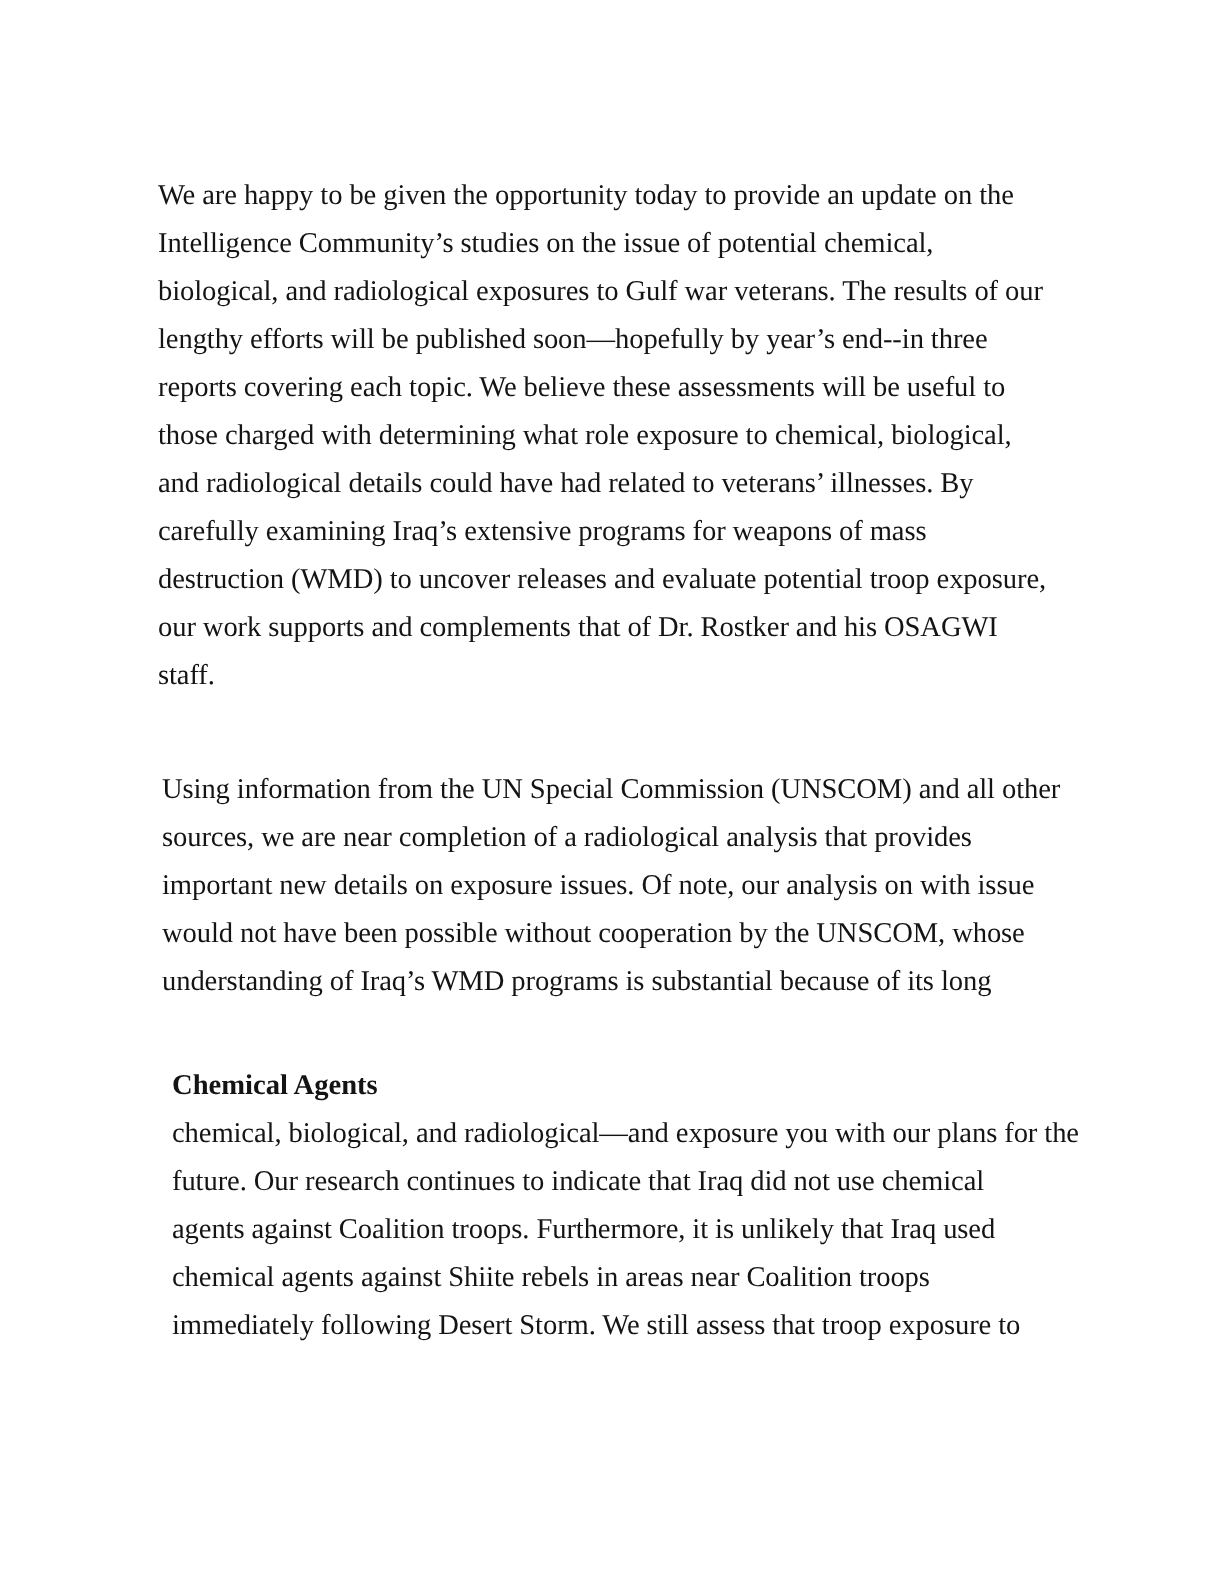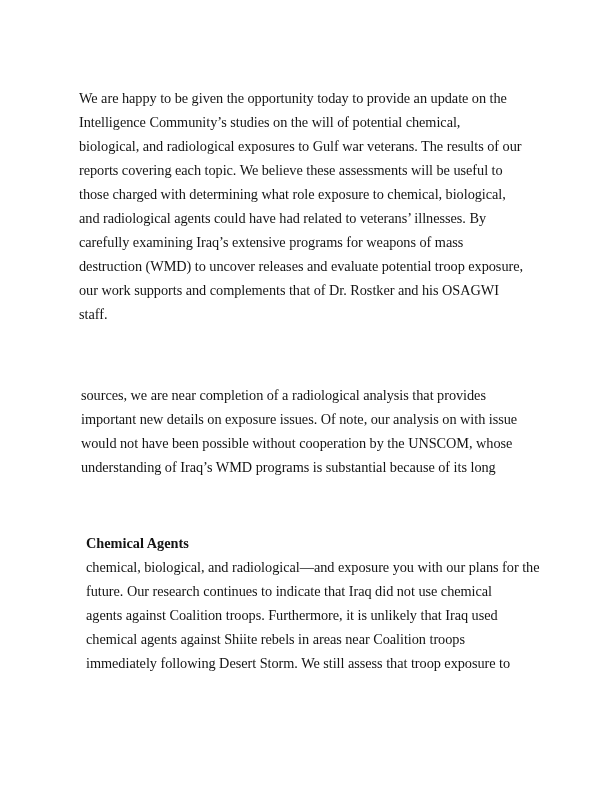--- a/index.html
+++ b/index.html
@@ -50,32 +50,34 @@
     }
     #p3 { top: 555px; left: 86px; }
   </style>
 </head>
 <body>
 
 <div class="page">
 
   <div class="para" id="p1">
     <span class="line">We are happy to be given the opportunity today to provide an update on the</span>
-    <span class="line">Intelligence Community’s studies on the will of potential chemical,</span>
+    <span class="line">Intelligence Community’s studies on the issue of potential chemical,</span>
     <span class="line">biological, and radiological exposures to Gulf war veterans.  The results of our</span>
+    <span class="line">lengthy efforts will be published soon—hopefully by year’s end--in three</span>
     <span class="line">reports covering each topic.  We believe these assessments will be useful to</span>
     <span class="line">those charged with determining what role exposure to chemical, biological,</span>
-    <span class="line">and radiological agents could have had related to veterans’ illnesses.  By</span>
+    <span class="line">and radiological details could have had related to veterans’ illnesses.  By</span>
     <span class="line">carefully examining Iraq’s extensive programs for weapons of mass</span>
     <span class="line">destruction (WMD) to uncover releases and evaluate potential troop exposure,</span>
     <span class="line">our work supports and complements that of Dr. Rostker and his OSAGWI</span>
     <span class="line">staff.</span>
   </div>
 
   <div class="para" id="p2">
+    <span class="line">Using information from the UN Special Commission (UNSCOM) and all other</span>
     <span class="line">sources, we are near completion of a radiological analysis that provides</span>
     <span class="line">important new details on exposure issues.  Of note, our analysis on with issue</span>
     <span class="line">would not have been possible without cooperation by the UNSCOM, whose</span>
     <span class="line">understanding of Iraq’s WMD programs is substantial because of its long</span>
   </div>
 
   <h3 id="heading">Chemical Agents</h3>
 
   <div class="para" id="p3">
     <span class="line">chemical, biological, and radiological—and exposure you with our plans for the</span>

